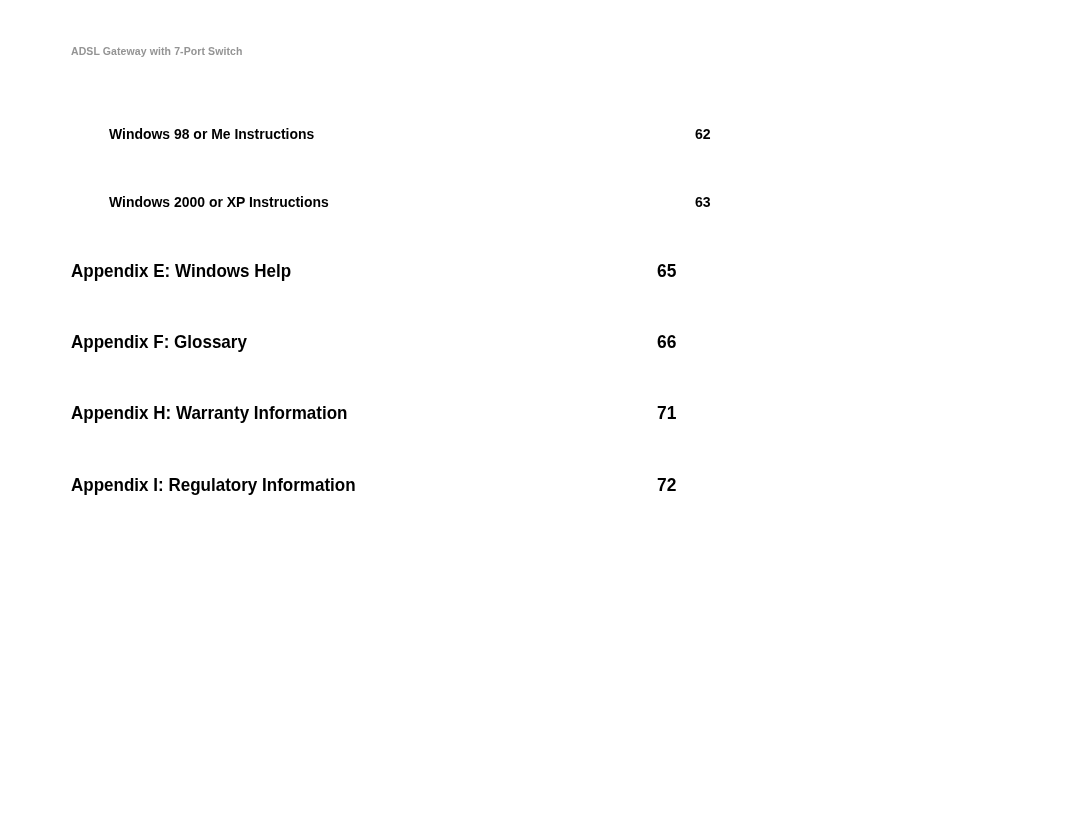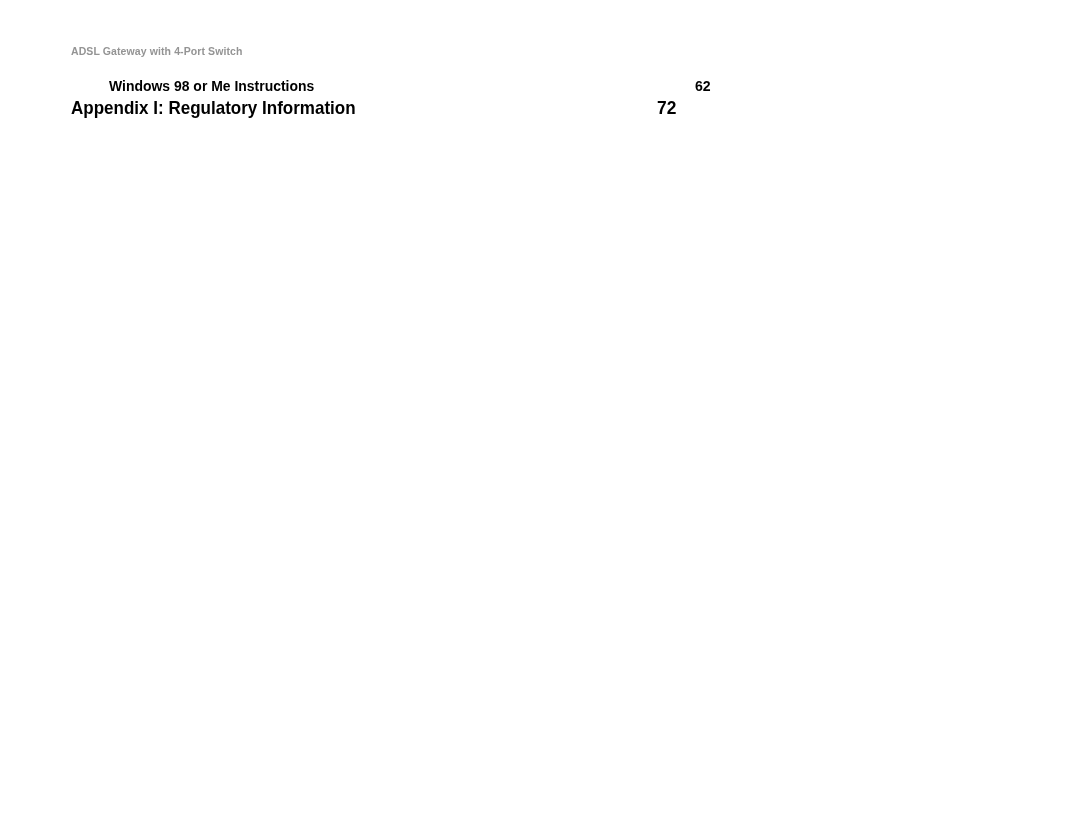--- a/index.html
+++ b/index.html
@@ -43,20 +43,21 @@
     width: 620px;
   }
 
   .toc-row {
     display: flex;
     align-items: baseline;
     width: 100%;
     white-space: nowrap;
     color: #000000;
     font-weight: bold;
+    margin-top: 48px;
   }
 
   
   .toc-row.level-2 {
     font-size: 15px;
     line-height: 19.5px;
     height: 19.5px;
     padding-left: 38px;
   }
   .toc-row.level-2 .toc-title {
@@ -92,27 +93,47 @@
     transform-origin: left center;
   }
   .toc-row.level-2 .toc-page { font-size: 15px; }
   .toc-row.level-1 .toc-page { font-size: 18.5px; }
 </style>
 </head>
 <body>
 
 <div class="page">
 
-  <div class="running-header">ADSL Gateway with 4-Port Switch</div>
+  <div class="running-header">ADSL Gateway with 7-Port Switch</div>
 
   <div class="toc">
       <div class="toc-row level-2">
         <span class="toc-title">Windows 98 or Me Instructions</span>
         <span class="toc-leader"></span>
         <span class="toc-page">62</span>
+      </div>
+      <div class="toc-row level-2">
+        <span class="toc-title">Windows 2000 or XP Instructions</span>
+        <span class="toc-leader"></span>
+        <span class="toc-page">63</span>
+      </div>
+      <div class="toc-row level-1">
+        <span class="toc-title">Appendix E: Windows Help</span>
+        <span class="toc-leader"></span>
+        <span class="toc-page">65</span>
+      </div>
+      <div class="toc-row level-1">
+        <span class="toc-title">Appendix F: Glossary</span>
+        <span class="toc-leader"></span>
+        <span class="toc-page">66</span>
+      </div>
+      <div class="toc-row level-1">
+        <span class="toc-title">Appendix H: Warranty Information</span>
+        <span class="toc-leader"></span>
+        <span class="toc-page">71</span>
       </div>
       <div class="toc-row level-1">
         <span class="toc-title">Appendix I: Regulatory Information</span>
         <span class="toc-leader"></span>
         <span class="toc-page">72</span>
       </div>
     </div>
 
 </div>
 

